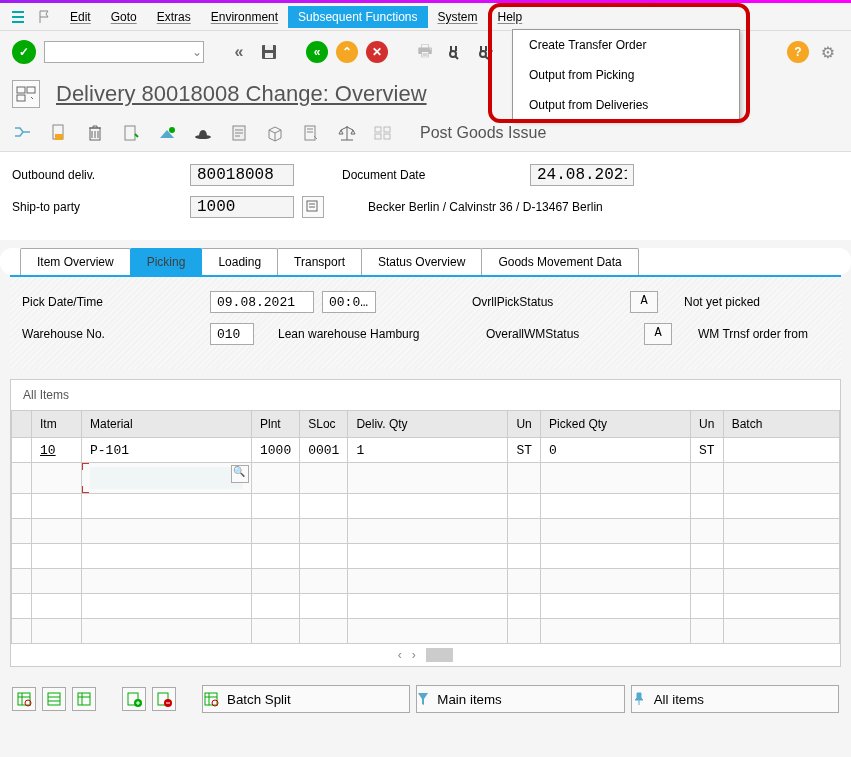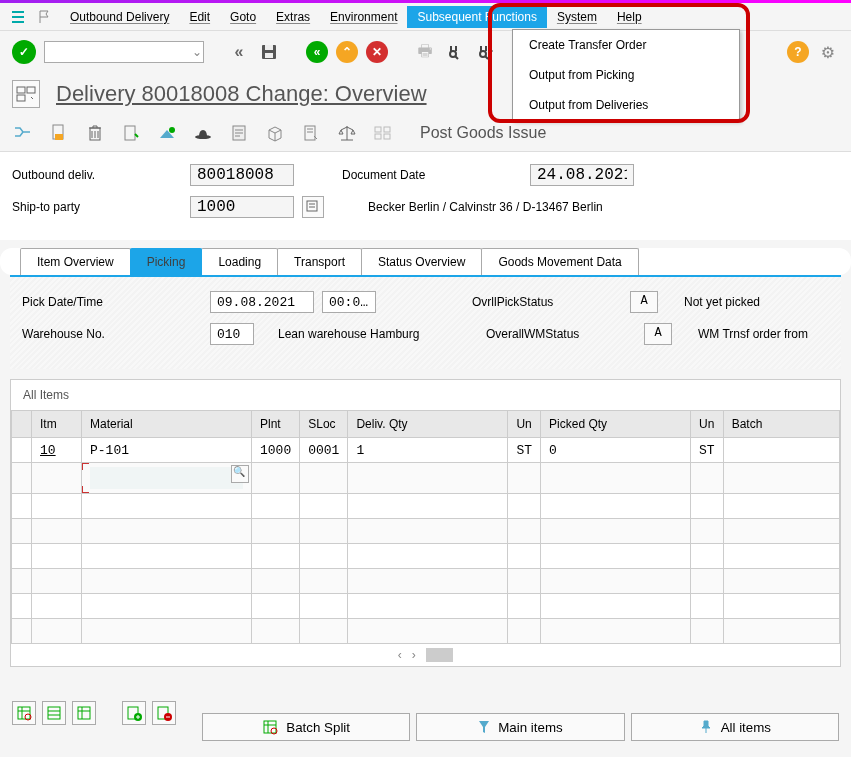--- a/index.html
+++ b/index.html
@@ -69,40 +69,39 @@
     .search-cell input { width: 100%; border: none; outline: none; background: #f0f5f5; height: 22px; }
     .search-cell::before, .search-cell::after { content:''; position: absolute; width: 6px; height: 6px; border: 1px solid #c33; }
     .search-cell::before { top: 0; left: 0; border-right: none; border-bottom: none; }
     .search-cell::after { bottom: 0; left: 0; border-right: none; border-top: none; }
     .search-btn { position: absolute; right: 2px; top: 2px; width: 18px; height: 18px; border: 1px solid #aaa; background: #fafafa; font-size: 10px; text-align: center; cursor: pointer; }
     
     .table-scroll { text-align: center; padding: 4px; color: #888; }
     
     .bottom-bar { display: flex; align-items: center; padding: 8px 12px; gap: 6px; background: #f5f5f5; }
     .bb-icon { width: 24px; height: 24px; border: 1px solid #aaa; background: #fafafa; cursor: pointer; display: flex; align-items: center; justify-content: center; font-size: 12px; }
-    .bb-btn { flex: 1; height: 28px; border: 1px solid #aaa; background: #fafafa; cursor: pointer; display: flex; align-items: center; justify-content: center; gap: 8px; margin-top: 28px; }
+    .bb-btn { flex: 1; height: 28px; border: 1px solid #aaa; background: #fafafa; cursor: pointer; display: flex; align-items: center; justify-content: flex-start; gap: 8px; }
   </style>
 </head>
 <body>
 
 <div class="top-border"></div>
 
 <div style="position: relative;">
 <div class="menubar">
   <span class="menubar-icon">
         <svg width="16" height="16" viewBox="0 0 16 16">
           <path d="M2 3h12M2 8h12M2 13h12" stroke="#0aa" stroke-width="2" fill="none"></path>
         </svg>
       </span>
   <span class="menubar-icon">
         <svg width="14" height="14" viewBox="0 0 14 14">
           <path d="M3 1v12M3 1h8l-2 3 2 3H3" stroke="#888" fill="none"></path>
         </svg>
       </span>
-  <span class="menu-item">Outbound Delivery</span>
   <span class="menu-item">Edit</span>
   <span class="menu-item">Goto</span>
   <span class="menu-item">Extras</span>
   <span class="menu-item">Environment</span>
   <span class="menu-item highlighted">Subsequent Functions</span>
   <span class="menu-item">System</span>
   <span class="menu-item">Help</span>
 
   <div class="dropdown-menu">
     <div class="dropdown-item">Create Transfer Order</div>

